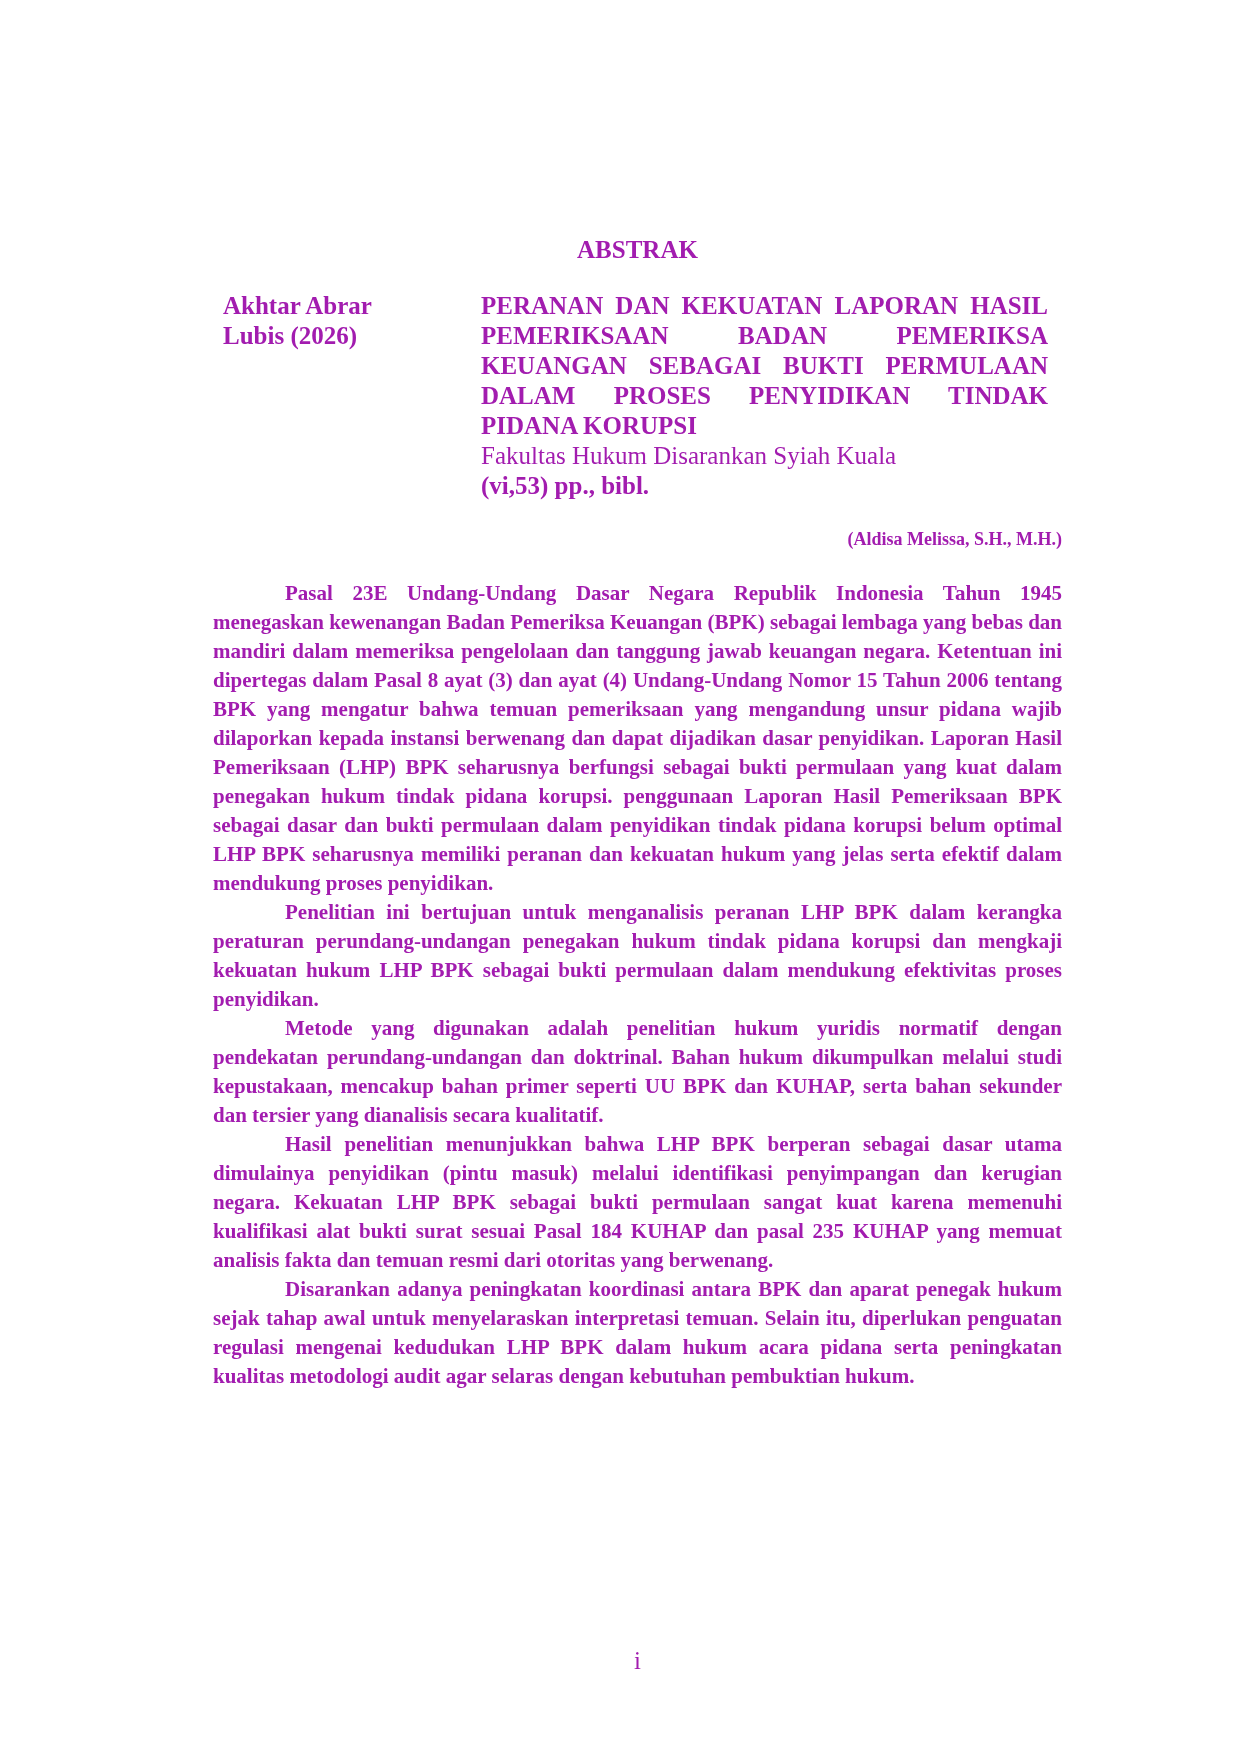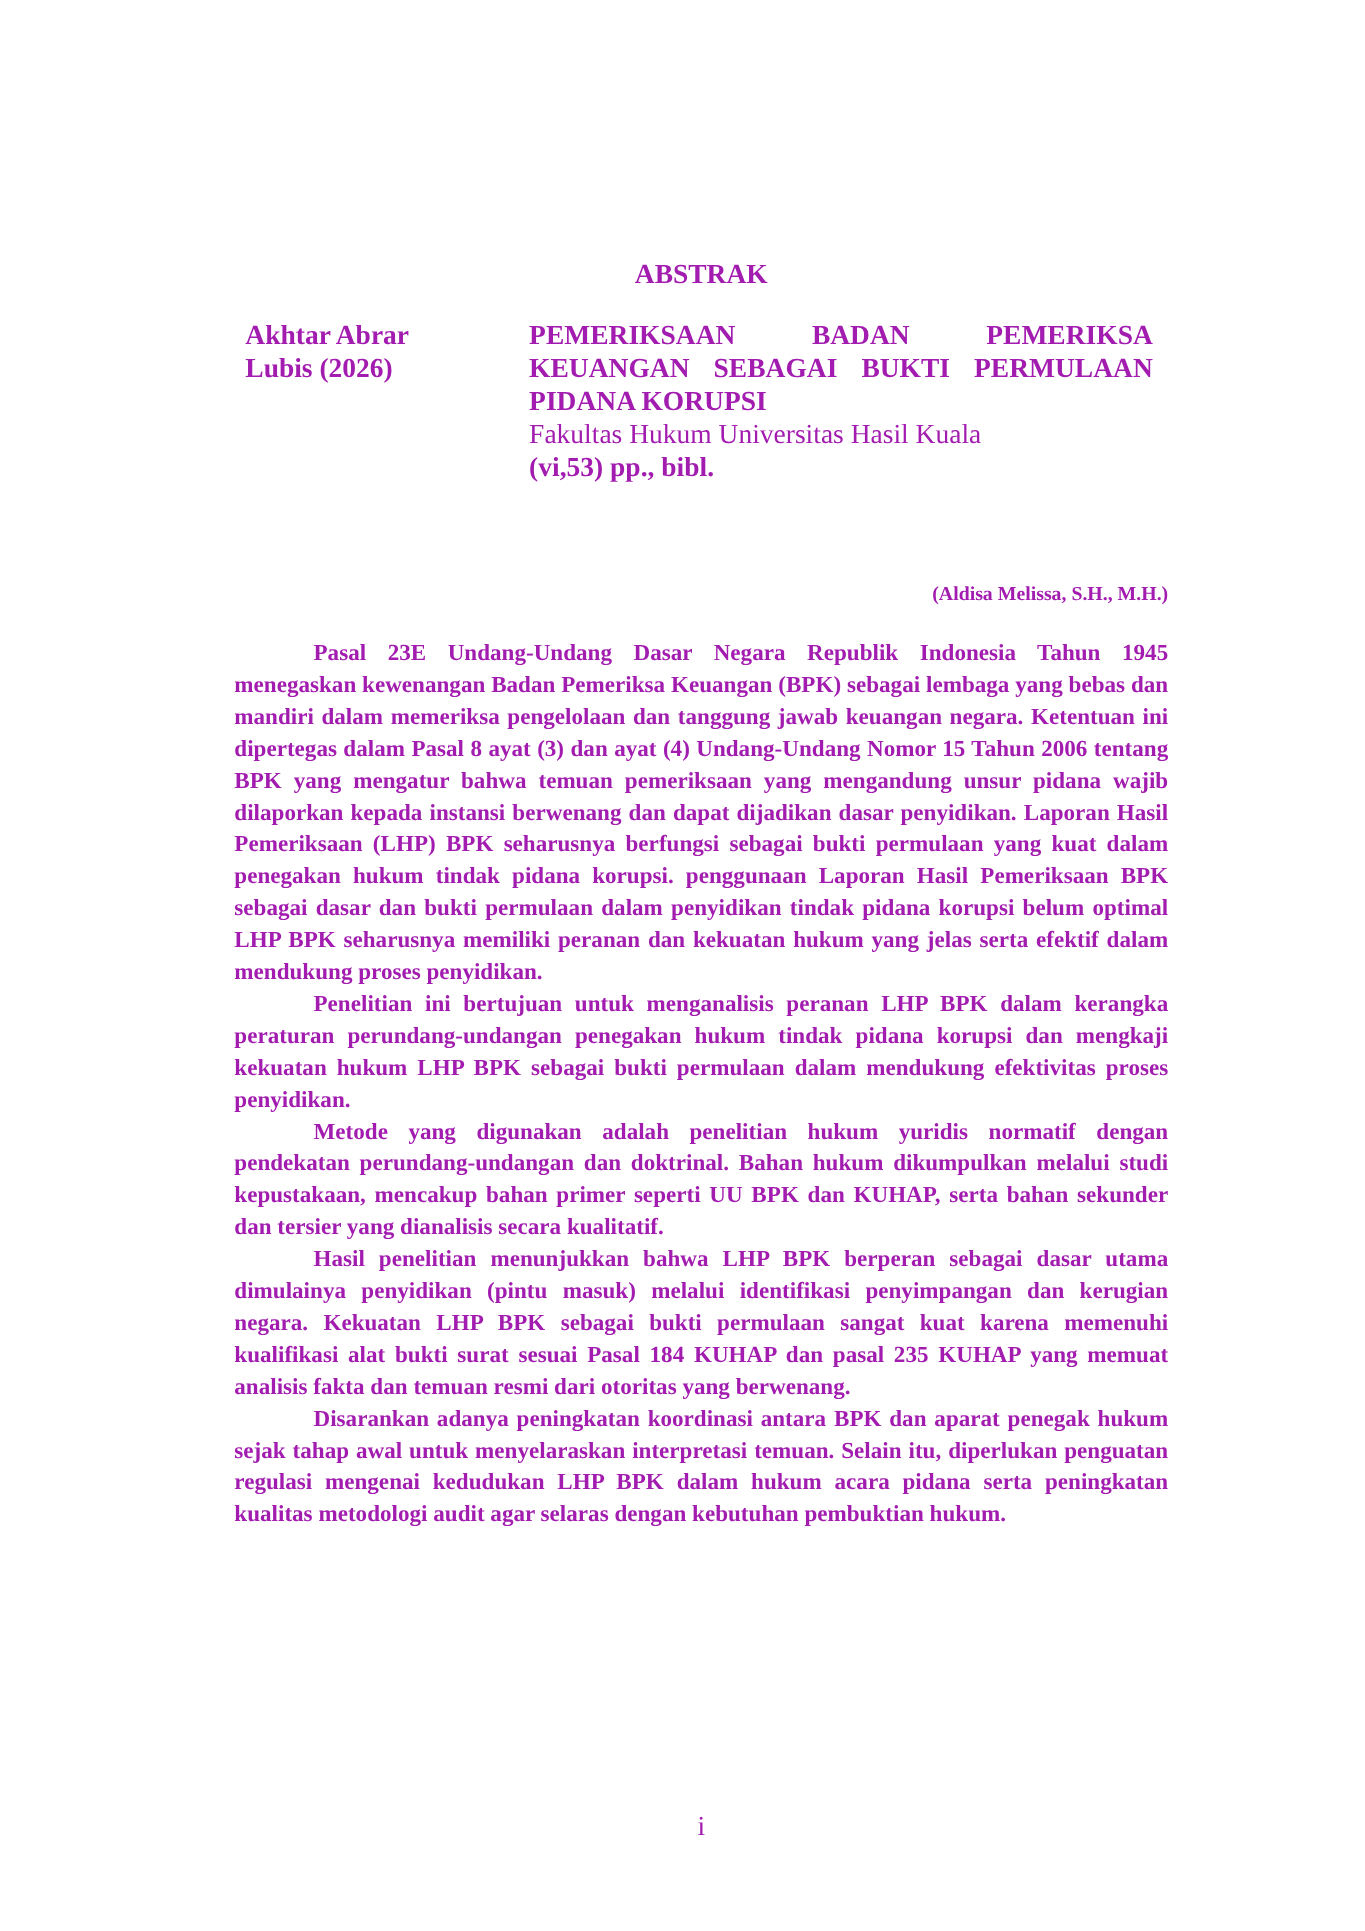--- a/index.html
+++ b/index.html
@@ -106,24 +106,26 @@
 <div class="page">
 
   <div class="heading">ABSTRAK</div>
 
   <div class="titleblock">
     <div class="author-col">
       <div>Akhtar Abrar</div>
       <div>Lubis (2026)</div>
     </div>
     <div class="title-col">
+      <div class="title-line">PERANAN DAN KEKUATAN LAPORAN HASIL</div>
       <div class="title-line">PEMERIKSAAN BADAN PEMERIKSA</div>
       <div class="title-line">KEUANGAN SEBAGAI BUKTI PERMULAAN</div>
+      <div class="title-line">DALAM PROSES PENYIDIKAN TINDAK</div>
       <div class="title-line last-line">PIDANA KORUPSI</div>
-      <div class="faculty-line">Fakultas Hukum Universitas Hasil Kuala</div>
+      <div class="faculty-line">Fakultas Hukum Disarankan Syiah Kuala</div>
       <div class="collation-line">(vi,53) pp., bibl.</div>
     </div>
   </div>
 
   <div class="advisor">(Aldisa Melissa, S.H., M.H.)</div>
 
   <div class="abstract-body">
     <p>Pasal 23E Undang-Undang Dasar Negara Republik Indonesia Tahun 1945 menegaskan kewenangan Badan Pemeriksa Keuangan (BPK) sebagai lembaga yang bebas dan mandiri dalam memeriksa pengelolaan dan tanggung jawab keuangan negara. Ketentuan ini dipertegas dalam Pasal 8 ayat (3) dan ayat (4) Undang-Undang Nomor 15 Tahun 2006 tentang BPK yang mengatur bahwa temuan pemeriksaan yang mengandung unsur pidana wajib dilaporkan kepada instansi berwenang dan dapat dijadikan dasar penyidikan. Laporan Hasil Pemeriksaan (LHP) BPK seharusnya berfungsi sebagai bukti permulaan yang kuat dalam penegakan hukum tindak pidana korupsi. penggunaan Laporan Hasil Pemeriksaan BPK sebagai dasar dan bukti permulaan dalam penyidikan tindak pidana korupsi belum optimal LHP BPK seharusnya memiliki peranan dan kekuatan hukum yang jelas serta efektif dalam mendukung proses penyidikan.</p>
     <p>Penelitian ini bertujuan untuk menganalisis peranan LHP BPK dalam kerangka peraturan perundang-undangan penegakan hukum tindak pidana korupsi dan mengkaji kekuatan hukum LHP BPK sebagai bukti permulaan dalam mendukung efektivitas proses penyidikan.</p>
     <p>Metode yang digunakan adalah penelitian hukum yuridis normatif dengan pendekatan perundang-undangan dan doktrinal. Bahan hukum dikumpulkan melalui studi kepustakaan, mencakup bahan primer seperti UU BPK dan KUHAP, serta bahan sekunder dan tersier yang dianalisis secara kualitatif.</p>

